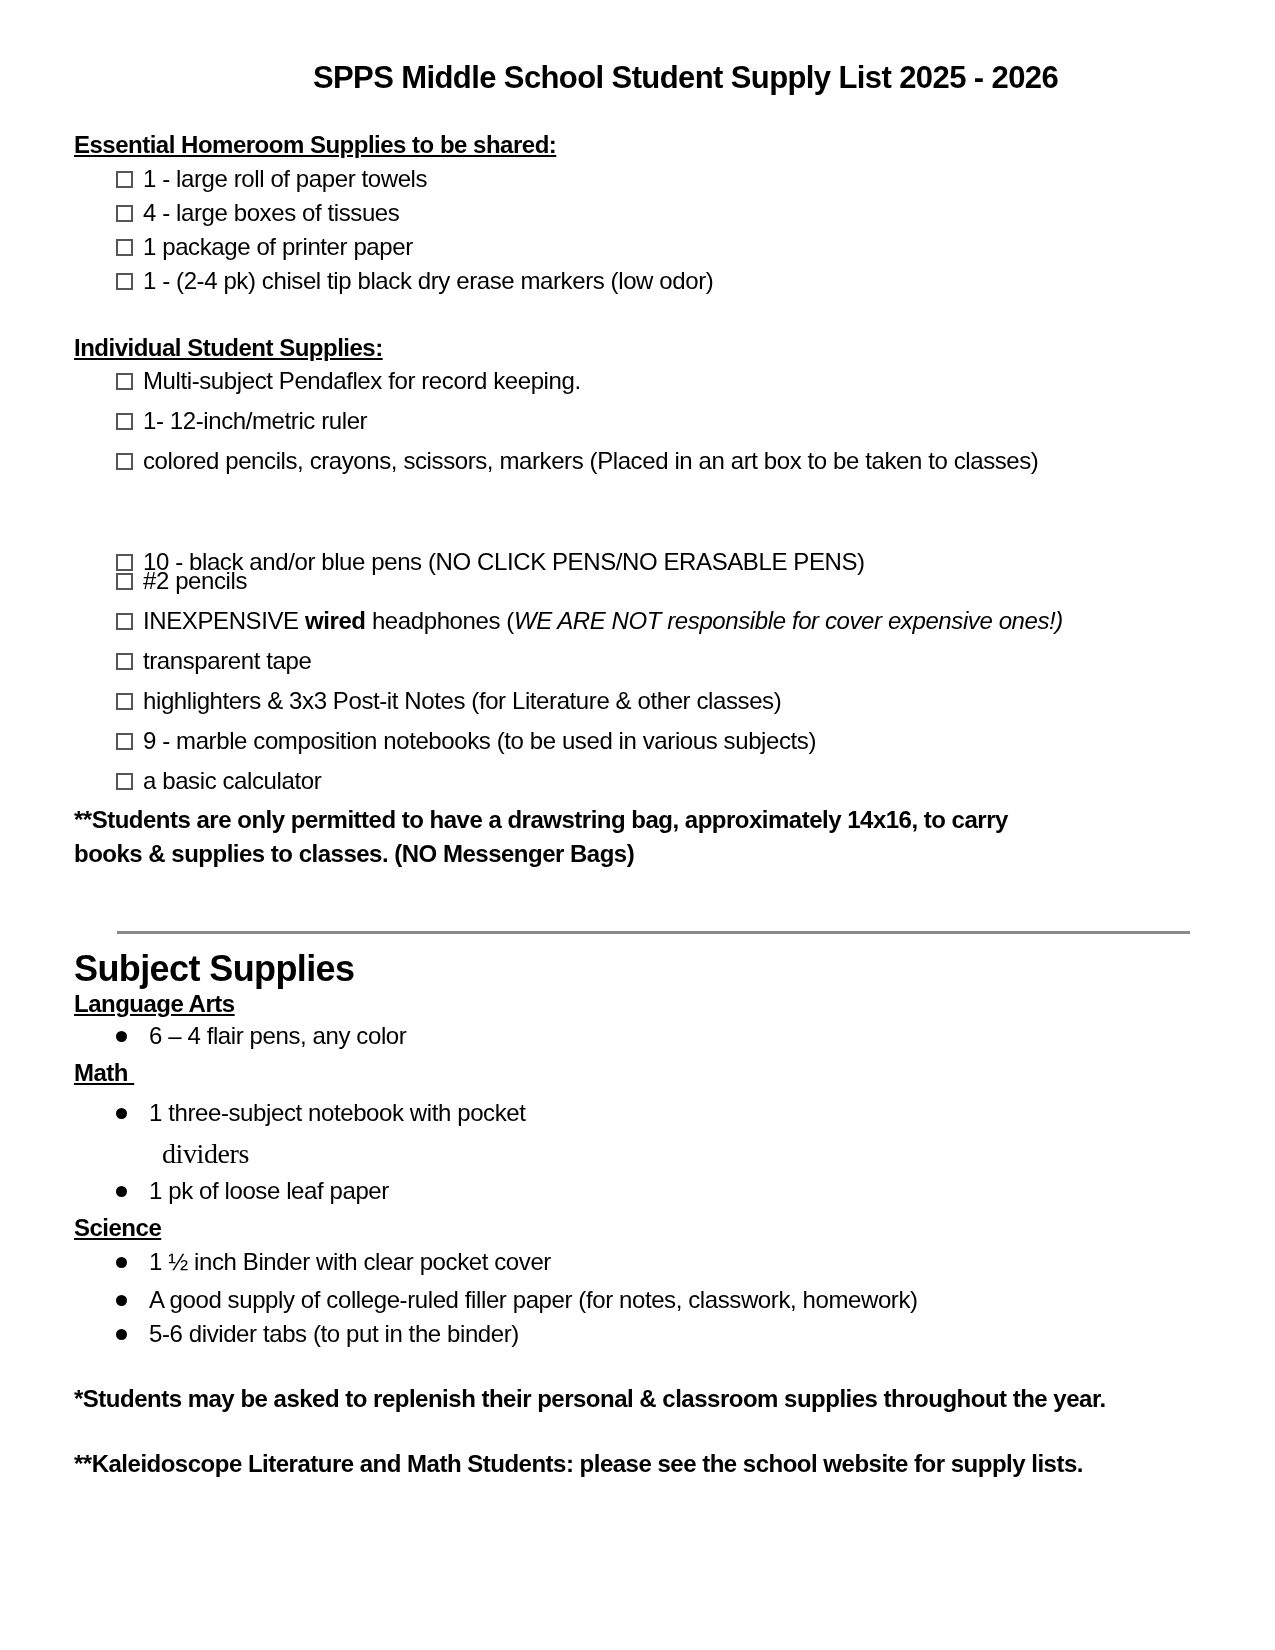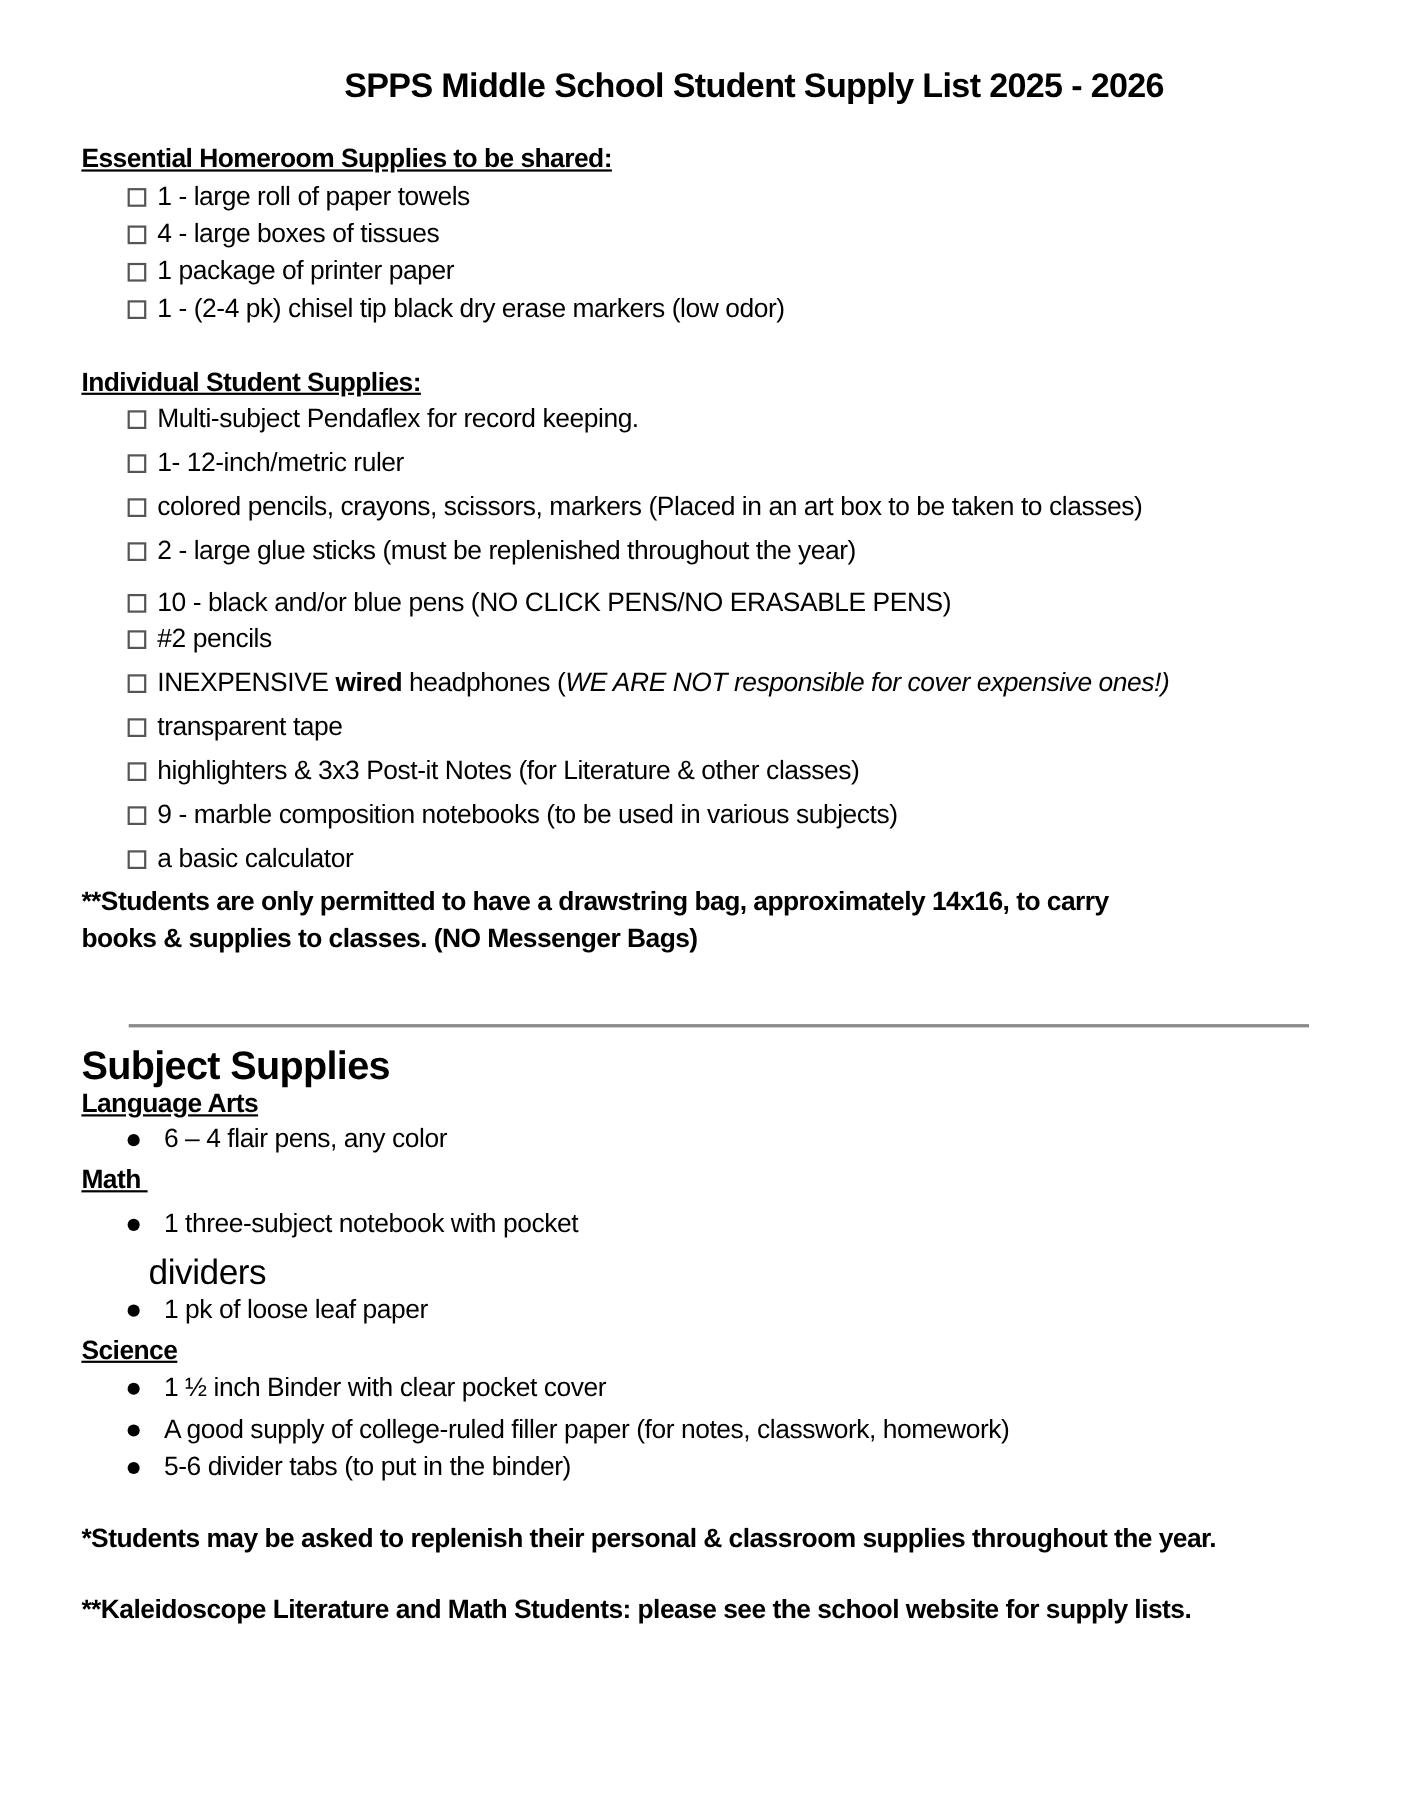--- a/index.html
+++ b/index.html
@@ -13,21 +13,21 @@
   .cb-item { position: absolute; left: 116px; font-size: 24px; letter-spacing: -0.4px;
              display: flex; align-items: center; white-space: nowrap; justify-content: flex-end; }
   .cb { width: 17px; height: 17px; border: 2.5px solid #555; margin-right: 10px;
         box-sizing: border-box; display: inline-block; flex: none; }
   .note { position: absolute; left: 74px; font-size: 24px; font-weight: bold;
           letter-spacing: -0.5px; white-space: nowrap; }
   .rule { position: absolute; left: 117px; width: 1073px; top: 931px; height: 3px; background: #8a8a8a; }
   .subj-title { position: absolute; left: 74px; top: 948px; font-size: 36px; font-weight: bold; letter-spacing: -0.6px; }
   .bullet-item { position: absolute; left: 116px; font-size: 24px; letter-spacing: -0.4px; white-space: nowrap; display: flex; }
   .dot { width: 11px; height: 11px; border-radius: 50%; background: #000; margin: 9px 22px 0 0; flex: none; }
-  .cont { position: absolute; left: 135px; font-size: 32px; letter-spacing: -0.4px; }
+  .cont { position: absolute; left: 162px; font-size: 28px; letter-spacing: -0.4px; font-family: Liberation Serif, serif; }
   i { font-style: italic; }
 </style>
 </head>
 <body>
 
 <div class="page">
   <div class="title">SPPS Middle School Student Supply List  2025 - 2026</div>
 
   <div class="sec-head" style="top:131px">Essential Homeroom Supplies to be shared:</div>
   <div class="cb-item" style="top:165px">
@@ -53,25 +53,21 @@
       <span>Multi-subject Pendaflex for record keeping.</span>
     </div>
   <div class="cb-item" style="top:407px">
       <span class="cb"></span>
       <span>1- 12-inch/metric ruler</span>
     </div>
   <div class="cb-item" style="top:447px">
       <span class="cb"></span>
       <span>colored pencils, crayons, scissors, markers (Placed in an art box to be taken to classes)</span>
     </div>
-  <div class="cb-item" style="top:487px">
-      <span class="cb"></span>
-      <span>2 - large glue sticks (must be replenished throughout the year)</span>
-    </div>
-  <div class="cb-item" style="top:534px">
+  <div class="cb-item" style="top:548px">
       <span class="cb"></span>
       <span>10 - black and/or blue pens (NO CLICK PENS/NO ERASABLE PENS)</span>
     </div>
   <div class="cb-item" style="top:567px">
       <span class="cb"></span>
       <span>#2 pencils</span>
     </div>
   <div class="cb-item" style="top:607px">
       <span class="cb"></span>
       <span style="white-space:pre">INEXPENSIVE </span>

